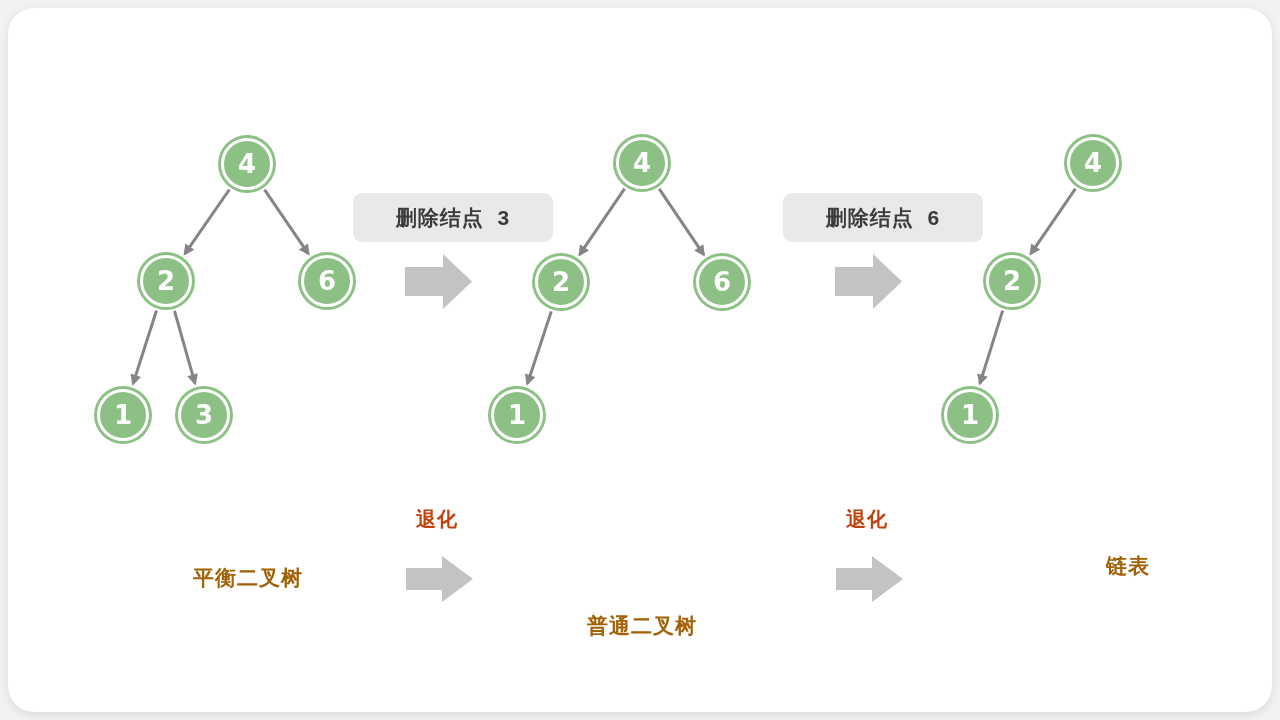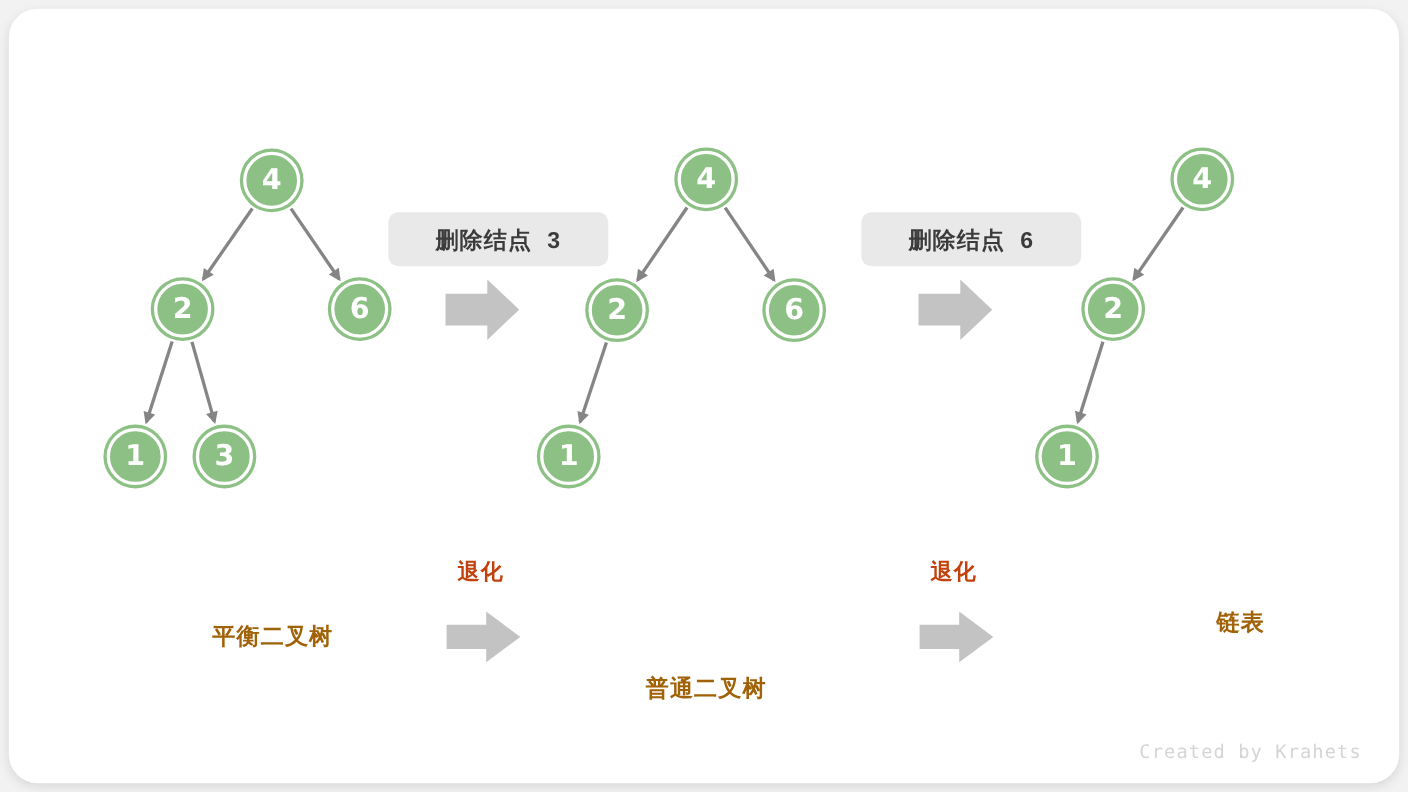--- a/index.html
+++ b/index.html
@@ -151,14 +151,13 @@
   <div class="badge" style="left:353px; top:193px; width:200px;">删除结点  3</div>
   <div class="badge" style="left:783px; top:193px; width:200px;">删除结点  6</div>
 
   <div class="degrade-label" style="left:437px; top:506px;">退化</div>
   <div class="degrade-label" style="left:867px; top:506px;">退化</div>
 
   <div class="caption" style="left:248px;  top:564px;">平衡二叉树</div>
   <div class="caption" style="left:642px;  top:564px;margin-top:48px;">普通二叉树</div>
   <div class="caption" style="left:1094px; top:552px;margin-left:34px;">链表</div>
 
-  <div class="watermark">Created by Krahets</div>
 </div>
 
 </body></html>

